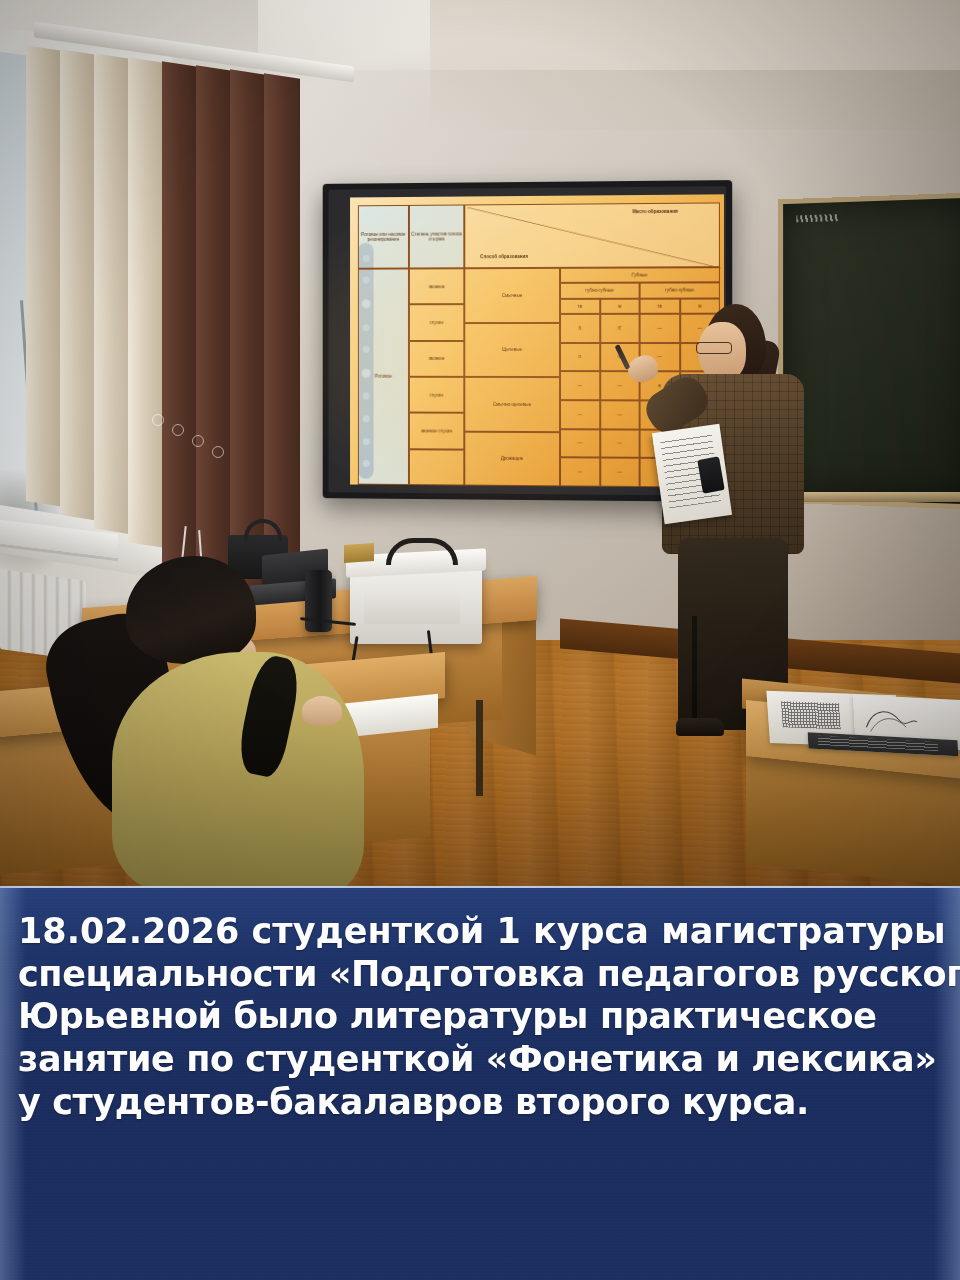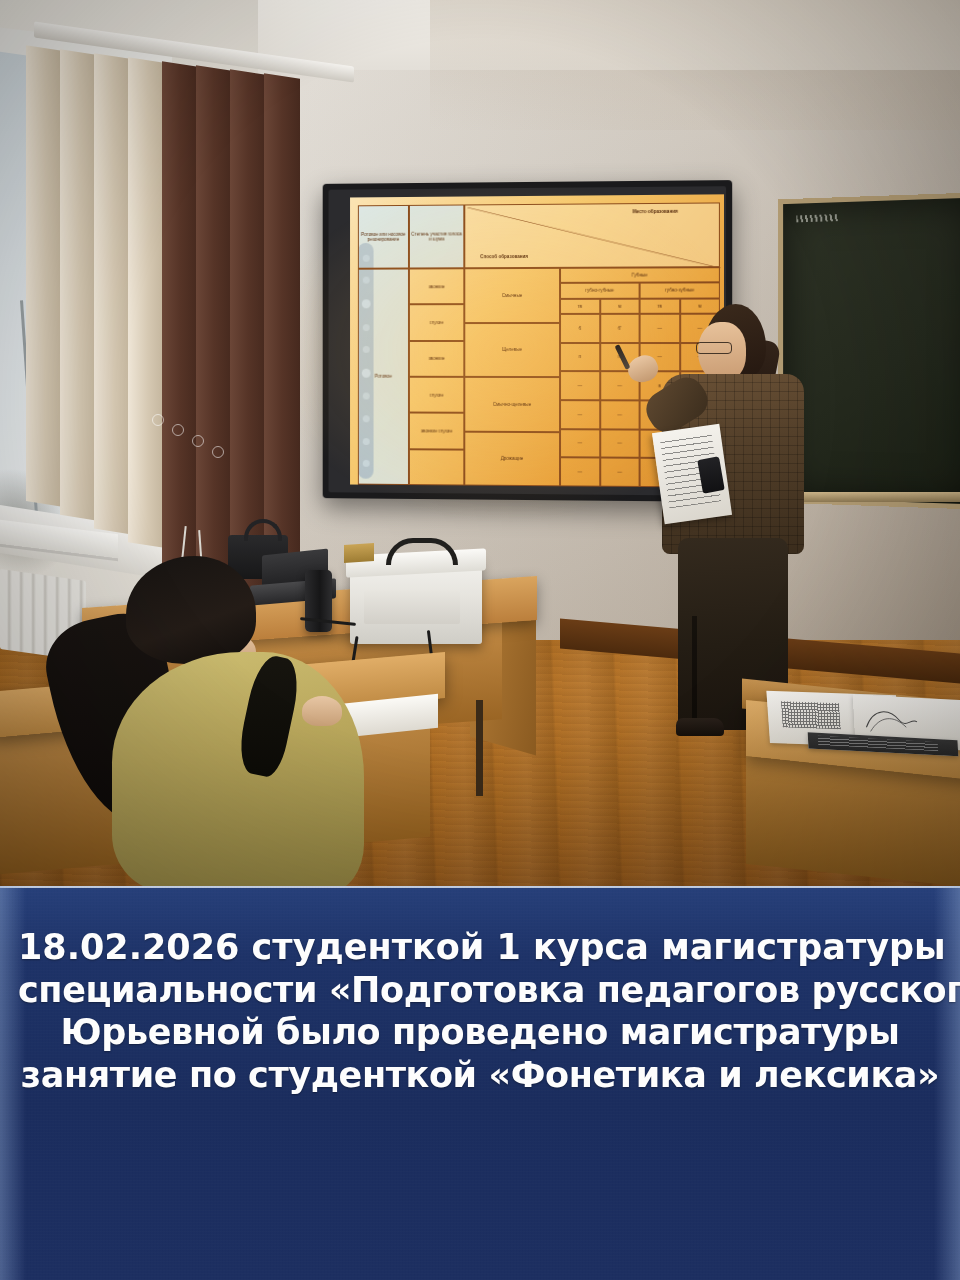--- a/index.html
+++ b/index.html
@@ -245,23 +245,23 @@
         overflow:hidden;}
   .cap-topstrip{position:absolute;left:0;top:-8px;width:960px;height:10px;
         background:linear-gradient(180deg,#e8eef6,#b9c6dd);}
   .cap-edgeL{position:absolute;left:0;top:0;width:26px;height:394px;
         background:linear-gradient(90deg,rgba(150,175,215,.40),rgba(150,175,215,0));}
   .cap-edgeR{position:absolute;right:0;top:0;width:26px;height:394px;
         background:linear-gradient(270deg,rgba(150,175,215,.40),rgba(150,175,215,0));}
   .cap-noise{position:absolute;inset:0;opacity:.18;
         background:repeating-linear-gradient(0deg,rgba(255,255,255,.05) 0 1px,transparent 1px 3px),
                    repeating-linear-gradient(90deg,rgba(0,0,0,.06) 0 1px,transparent 1px 3px);}
-  .cap-text{position:absolute;left:0;top:40px;width:960px;padding:0 18px;box-sizing:border-box;
+  .cap-text{position:absolute;left:0;top:24px;width:960px;padding:0 18px;box-sizing:border-box;
         color:#fdfdfd;font-family:"DejaVu Sans",sans-serif;font-weight:700;
-        font-size:35px;line-height:1.22;text-align:center;letter-spacing:-0.4px;
+        font-size:35px;line-height:1.22;text-align:left;letter-spacing:-0.4px;
         text-shadow:0 1px 2px rgba(0,0,0,.35);}
   .cap-line{display:block;white-space:nowrap;}
   .cap-line.l1{letter-spacing:0px;}
 </style>
 </head>
 <body>
 
 <div class="page">
 
   <div class="photo">
@@ -489,18 +489,19 @@
 
   <div class="caption">
     <div class="cap-topstrip"></div>
     <div class="cap-edgeL"></div>
     <div class="cap-edgeR"></div>
     <div class="cap-noise"></div>
 
     <div class="cap-text">
       <span class="cap-line l1" style="transform-origin: center center;">18.02.2026 студенткой 1 курса магистратуры</span>
       <span class="cap-line" style="transform-origin: center center;">специальности «Подготовка педагогов русского</span>
-      <span class="cap-line" style="transform-origin: center center;">Юрьевной было проведено магистратуры</span>
+      <span class="cap-line" style="transform-origin: center center;">Юрьевной было литературы практическое</span>
       <span class="cap-line" style="transform-origin: center center;">занятие по студенткой «Фонетика и лексика»</span>
+      <span class="cap-line" style="transform-origin: center center;">у студентов-бакалавров второго курса.</span>
     </div>
   </div>
 
 </div>
 
 </body></html>

